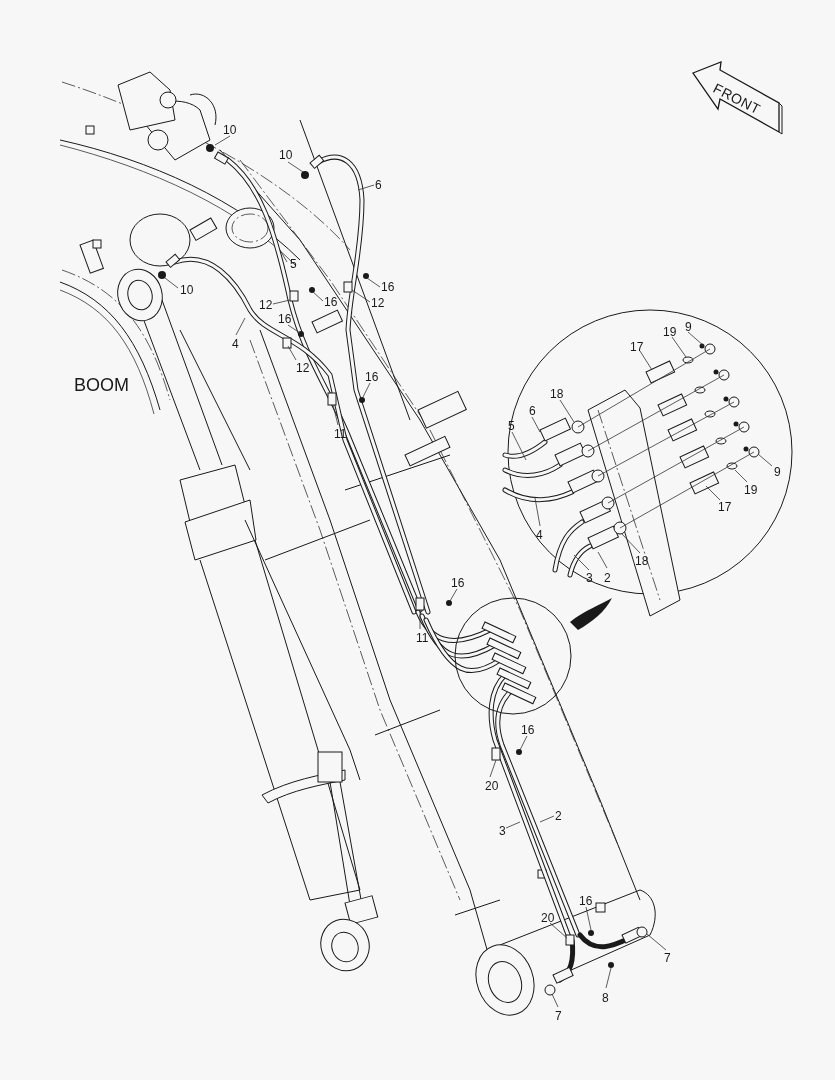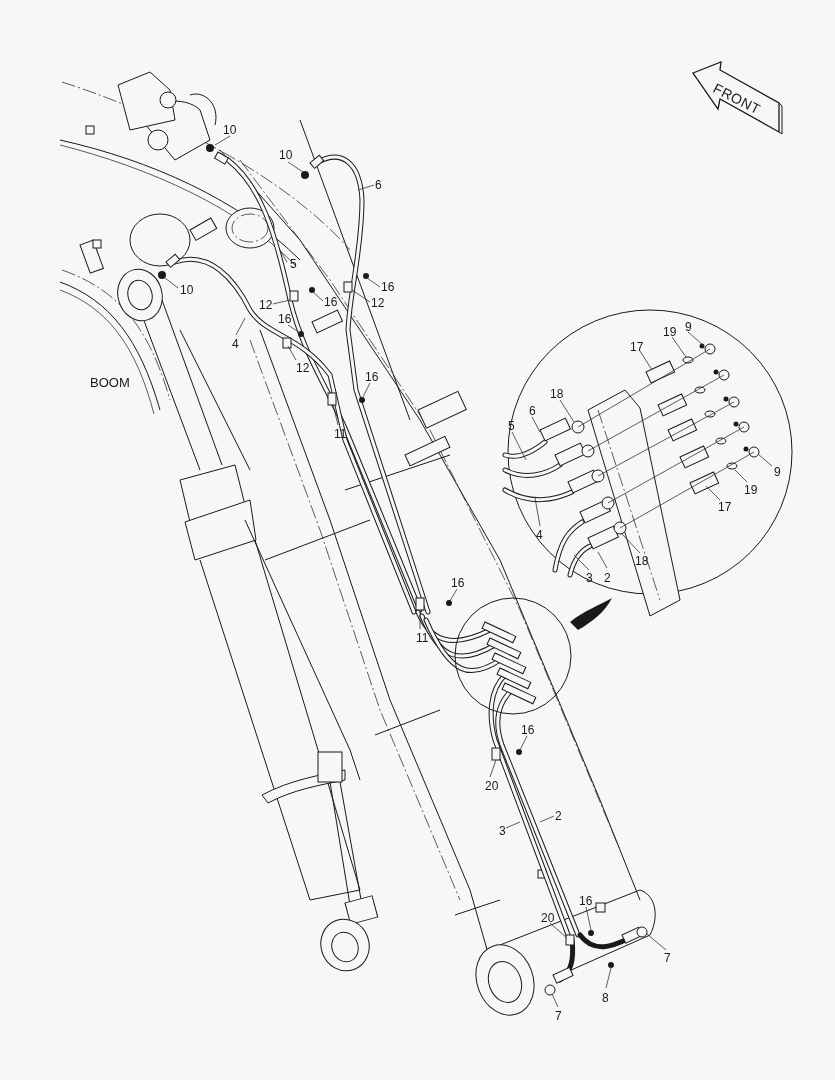--- a/index.html
+++ b/index.html
@@ -14,21 +14,21 @@
     .thin { fill: none; stroke: #333; stroke-width: 0.8; }
     .dash { fill: none; stroke: #333; stroke-width: 0.8; stroke-dasharray: 14 3 2 3; }
     .hose { fill: none; stroke: #1a1a1a; stroke-width: 5; stroke-linecap: round; }
     .hose-in { fill: none; stroke: #f7f7f7; stroke-width: 3; stroke-linecap: round; }
     .fill-w { fill: #f7f7f7; stroke: #1a1a1a; stroke-width: 1; }
     .fill-k { fill: #1a1a1a; }
     .lbl {
       position: absolute; font-size: 12px; color: #1a1a1a;
       line-height: 1; white-space: nowrap;
     }
-    .boom-lbl { font-size: 13px; margin-left: 16px; }
+    .boom-lbl { font-size: 18px; }
     .front-lbl {
       position: absolute; font-size: 14px; font-weight: normal; color: #1a1a1a;
       transform: rotate(27deg); transform-origin: left top; letter-spacing: 0.5px;
     }
   </style>
 </head>
 <body>
 
 <svg id="diagram" viewBox="0 0 835 1080" xmlns="http://www.w3.org/2000/svg">
 

